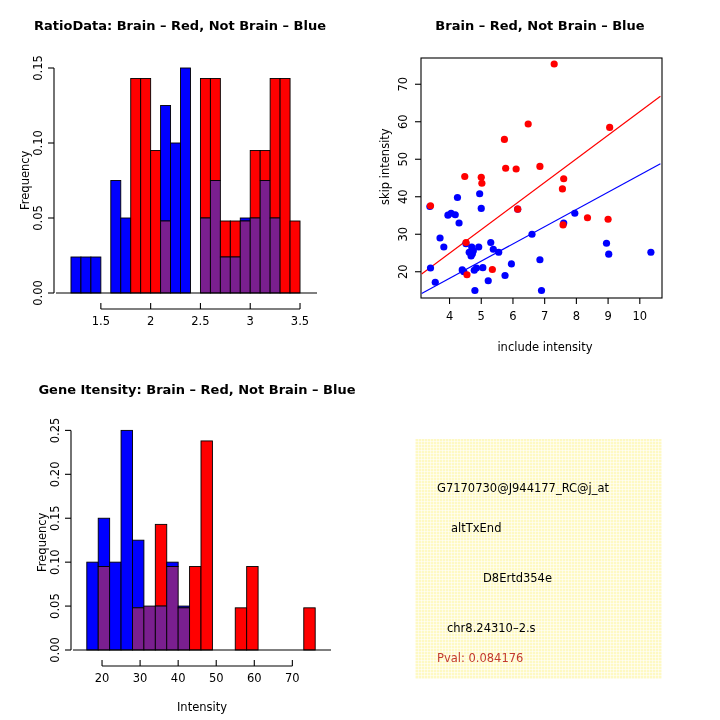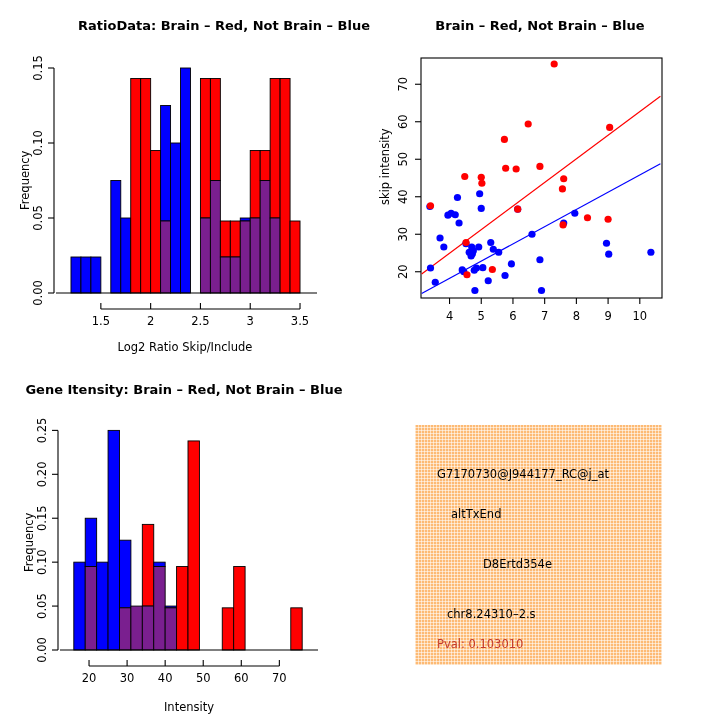--- a/index.html
+++ b/index.html
@@ -15,45 +15,44 @@
     position:absolute;font-family:"DejaVu Sans",sans-serif;font-size:11.5px;color:#000;
     white-space:nowrap;text-align:center;
   }
   .ylabel{
     position:absolute;font-family:"DejaVu Sans",sans-serif;font-size:11.5px;color:#000;
     white-space:nowrap;transform-origin:0 0;transform:rotate(-90deg);
   }
   svg{display:block;}
   
   #infopanel{
-    position:absolute;left:415px;top:425px;width:247px;height:240px;
-    background:#fdba74;
+    position:absolute;left:415px;top:439px;width:247px;height:240px;
+    background:#fef9c3;
   }
   #infopanel .hatch{position:absolute;inset:0;
     background-image:
       repeating-linear-gradient(0deg, rgba(255,255,255,.55) 0 1px, rgba(255,255,255,0) 1px 3px),
       repeating-linear-gradient(90deg, rgba(255,255,255,.55) 0 1px, rgba(255,255,255,0) 1px 3px);
     pointer-events:none;
   }
   #infopanel .line{
     position:absolute;left:22px;font-family:"DejaVu Sans",sans-serif;font-size:11.5px;color:#000;white-space:nowrap;
   }
   #infopanel .pval{color:#c33a2e;}
 </style>
 </head>
 <body>
 
 <div id="root">
 
   <div class="panel" style="left:0px;top:0px;width:360px;height:360px;">
-    <div class="ptitle" style="left:0;top:18px;padding-left:44px;">RatioData: Brain – Red, Not Brain – Blue</div>
+    <div class="ptitle" style="left:0;top:18px;">RatioData: Brain – Red, Not Brain – Blue</div>
 
     <div class="ylabel" style="left:18px;top:210px;">Frequency</div>
 
-    <div class="axlabel" style="left:40px;top:340px;width:290px;">Log2 Ratio Skip/Include</div>
 
     <svg id="svg-ratio" width="360" height="360">
         <g>
           <rect x="70.97916666666667" y="257" width="9.958333333333343" height="36" fill="#0000ff" stroke="#000" stroke-width="0.9"></rect>
           <rect x="80.93750000000001" y="257" width="9.958333333333343" height="36" fill="#0000ff" stroke="#000" stroke-width="0.9"></rect>
           <rect x="90.89583333333334" y="257" width="9.958333333333343" height="36" fill="#0000ff" stroke="#000" stroke-width="0.9"></rect>
           <rect x="110.81250000000003" y="180.5" width="9.958333333333343" height="112.5" fill="#0000ff" stroke="#000" stroke-width="0.9"></rect>
           <rect x="120.77083333333334" y="218" width="9.958333333333343" height="75" fill="#0000ff" stroke="#000" stroke-width="0.9"></rect>
           <rect x="130.72916666666669" y="78.5" width="9.958333333333343" height="214.5" fill="#ff0000" stroke="#000" stroke-width="0.9"></rect>
           <rect x="140.6875" y="78.5" width="9.958333333333371" height="214.5" fill="#ff0000" stroke="#000" stroke-width="0.9"></rect>
@@ -103,20 +102,21 @@
           <text x="300.02083333333337" y="325" font-family="&quot;DejaVu Sans&quot;, sans-serif" font-size="11.5" fill="#000" text-anchor="middle">3.5</text>
         </g>
       </svg>
   </div>
 
   <div class="panel" style="left:360px;top:0px;width:360px;height:360px;">
     <div class="ptitle" style="left:0;top:18px;">Brain – Red, Not Brain – Blue</div>
 
     <div class="ylabel" style="left:18px;top:205px;">skip intensity</div>
 
+    <div class="axlabel" style="left:40px;top:340px;width:290px;">include intensity</div>
 
     <svg id="svg-scatter" width="360" height="360">
         <g>
           <rect x="61" y="58" width="241" height="240" fill="none" stroke="#000" stroke-width="1.1"></rect>
           <line x1="61.63421052631579" y1="274" x2="300.4144736842105" y2="96.25" stroke="#ff0000" stroke-width="1.2"></line>
           <line x1="61.63421052631579" y1="293.5" x2="300.4144736842105" y2="163.75" stroke="#0000ff" stroke-width="1.2"></line>
           <circle cx="69.87894736842105" cy="206.5" r="3.6" fill="#0000ff"></circle>
           <circle cx="70.51315789473684" cy="268" r="3.6" fill="#0000ff"></circle>
           <circle cx="75.26973684210526" cy="282.25" r="3.6" fill="#0000ff"></circle>
           <circle cx="80.02631578947368" cy="238" r="3.6" fill="#0000ff"></circle>
@@ -199,21 +199,21 @@
           <line x1="216.38157894736844" y1="298" x2="216.38157894736844" y2="304" stroke="#000" stroke-width="1.1"></line>
           <text x="216.38157894736844" y="320" font-family="&quot;DejaVu Sans&quot;, sans-serif" font-size="11.5" fill="#000" text-anchor="middle">8</text>
           <line x1="248.09210526315792" y1="298" x2="248.09210526315792" y2="304" stroke="#000" stroke-width="1.1"></line>
           <text x="248.09210526315792" y="320" font-family="&quot;DejaVu Sans&quot;, sans-serif" font-size="11.5" fill="#000" text-anchor="middle">9</text>
           <line x1="279.8026315789474" y1="298" x2="279.8026315789474" y2="304" stroke="#000" stroke-width="1.1"></line>
           <text x="279.8026315789474" y="320" font-family="&quot;DejaVu Sans&quot;, sans-serif" font-size="11.5" fill="#000" text-anchor="middle">10</text>
         </g>
       </svg>
   </div>
 
-  <div class="panel" style="left:4px;top:360px;width:360px;height:360px;">
+  <div class="panel" style="left:17px;top:360px;width:360px;height:360px;">
     <div class="ptitle" style="left:0;top:22px;">Gene Itensity: Brain – Red, Not Brain – Blue</div>
 
     <div class="ylabel" style="left:18px;top:212px;">Frequency</div>
 
     <div class="axlabel" style="left:40px;top:340px;width:290px;">Intensity</div>
 
     <svg id="svg-gene" width="360" height="360">
         <g>
           <rect x="69.80645161290323" y="202.15686274509804" width="11.419354838709666" height="87.84313725490196" fill="#0000ff" stroke="#000" stroke-width="0.9"></rect>
           <rect x="81.2258064516129" y="158.23529411764704" width="11.41935483870968" height="48.313725490196106" fill="#0000ff" stroke="#000" stroke-width="0.9"></rect>
@@ -265,16 +265,16 @@
         </g>
       </svg>
   </div>
 
   <div id="infopanel">
     <div class="hatch"></div>
     <div class="line" style="top:42px;">G7170730@J944177_RC@j_at</div>
     <div class="line" style="top:82px;margin-left:14px;">altTxEnd</div>
     <div class="line" style="top:132px;margin-left:46px;">D8Ertd354e</div>
     <div class="line" style="top:182px;margin-left:10px;">chr8.24310–2.s</div>
-    <div class="line pval" style="top:212px;">Pval: 0.103010</div>
+    <div class="line pval" style="top:212px;">Pval: 0.084176</div>
   </div>
 
 </div>
 
 </body></html>

